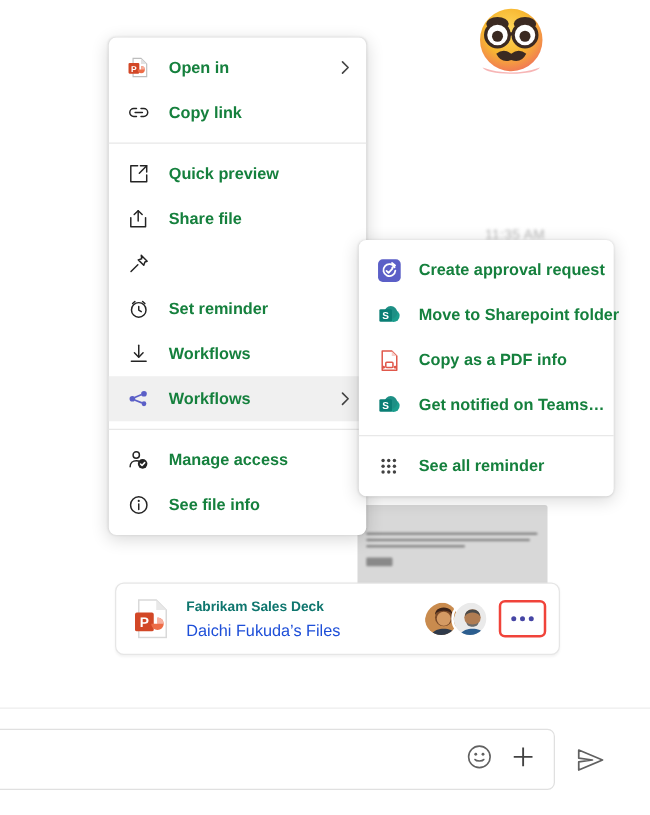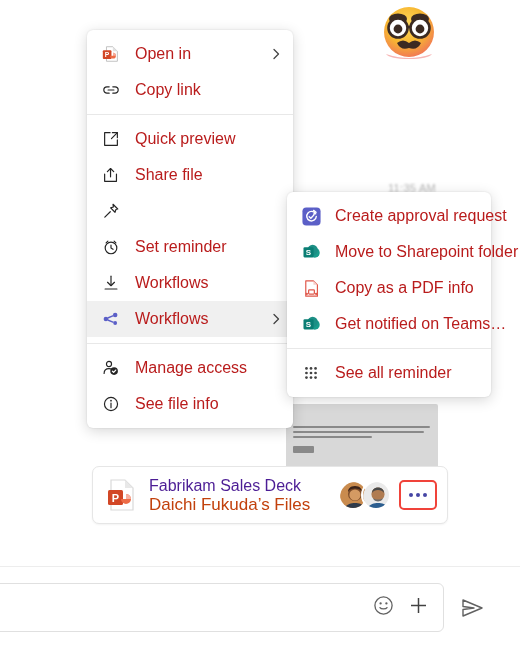--- a/index.html
+++ b/index.html
@@ -34,23 +34,23 @@
   }
   #doc-preview{
     position:absolute; left:286px; top:404px; width:152px; height:66px;
     background:#d8d8d8; border-radius:2px 2px 0 0; overflow:hidden;
   }
   .prev-line{ background:#4a4a4a; height:2px; border-radius:1px; opacity:.55;
     filter:blur(.7px); margin:0 7px 3px 7px; }
 
   .file-icon{ width:30px; height:32px; flex:0 0 auto; margin-right:12px; }
   .file-text{ flex:1 1 auto; min-width:0; }
-  .file-title{ font-size:16px; font-weight:400; color:#4c1d95; line-height:18px;
+  .file-title{ font-size:11px; font-weight:700; color:#0f766e; line-height:18px;
     white-space:nowrap; overflow:hidden; text-overflow:ellipsis; }
-  .file-sub{ font-size:17px; color:#c2410c; line-height:17px; margin-top:1px; }
+  .file-sub{ font-size:13px; color:#1d4ed8; line-height:17px; margin-top:1px; }
 
   .avatars{ display:flex; align-items:center; margin-right:8px; }
   .avatar{ width:30px; height:30px; border-radius:50%; border:2px solid #fff;
     overflow:hidden; position:relative; }
   .avatar + .avatar{ margin-left:-7px; }
 
   #more-button{
     width:38px; height:30px; border:2px solid #f0433a; border-radius:5px;
     background:#fff; display:flex; align-items:center; justify-content:center; gap:3px;
   }
@@ -74,22 +74,22 @@
   #context-menu{ left:87px; top:30px; width:206px; }
   #submenu{ left:287px; top:192px; width:204px; }
 
   .menu-item{
     display:flex; align-items:center; height:36px; padding:0 10px 0 13px;
     cursor:default; position:relative;
   }
   .menu-item.active{ background:#f0f0f0; }
   .mi-icon{ width:22px; height:22px; flex:0 0 auto; margin-right:13px;
     display:flex; align-items:center; justify-content:center; }
-  .mi-label{ font-size:16px; color:#b91c1c; line-height:18px; white-space:nowrap;
-    flex:1 1 auto; }
+  .mi-label{ font-size:13px; color:#15803d; line-height:18px; white-space:nowrap;
+    flex:1 1 auto;font-weight:bold; }
   .mi-chevron{ width:14px; height:14px; flex:0 0 auto; opacity:.85; }
 
   .menu-sep{ height:1px; background:#e8e8e8; margin:6px 0; }
 </style>
 </head>
 <body>
 
 <div id="chat-surface">
 
   <div id="emoji-reaction">

